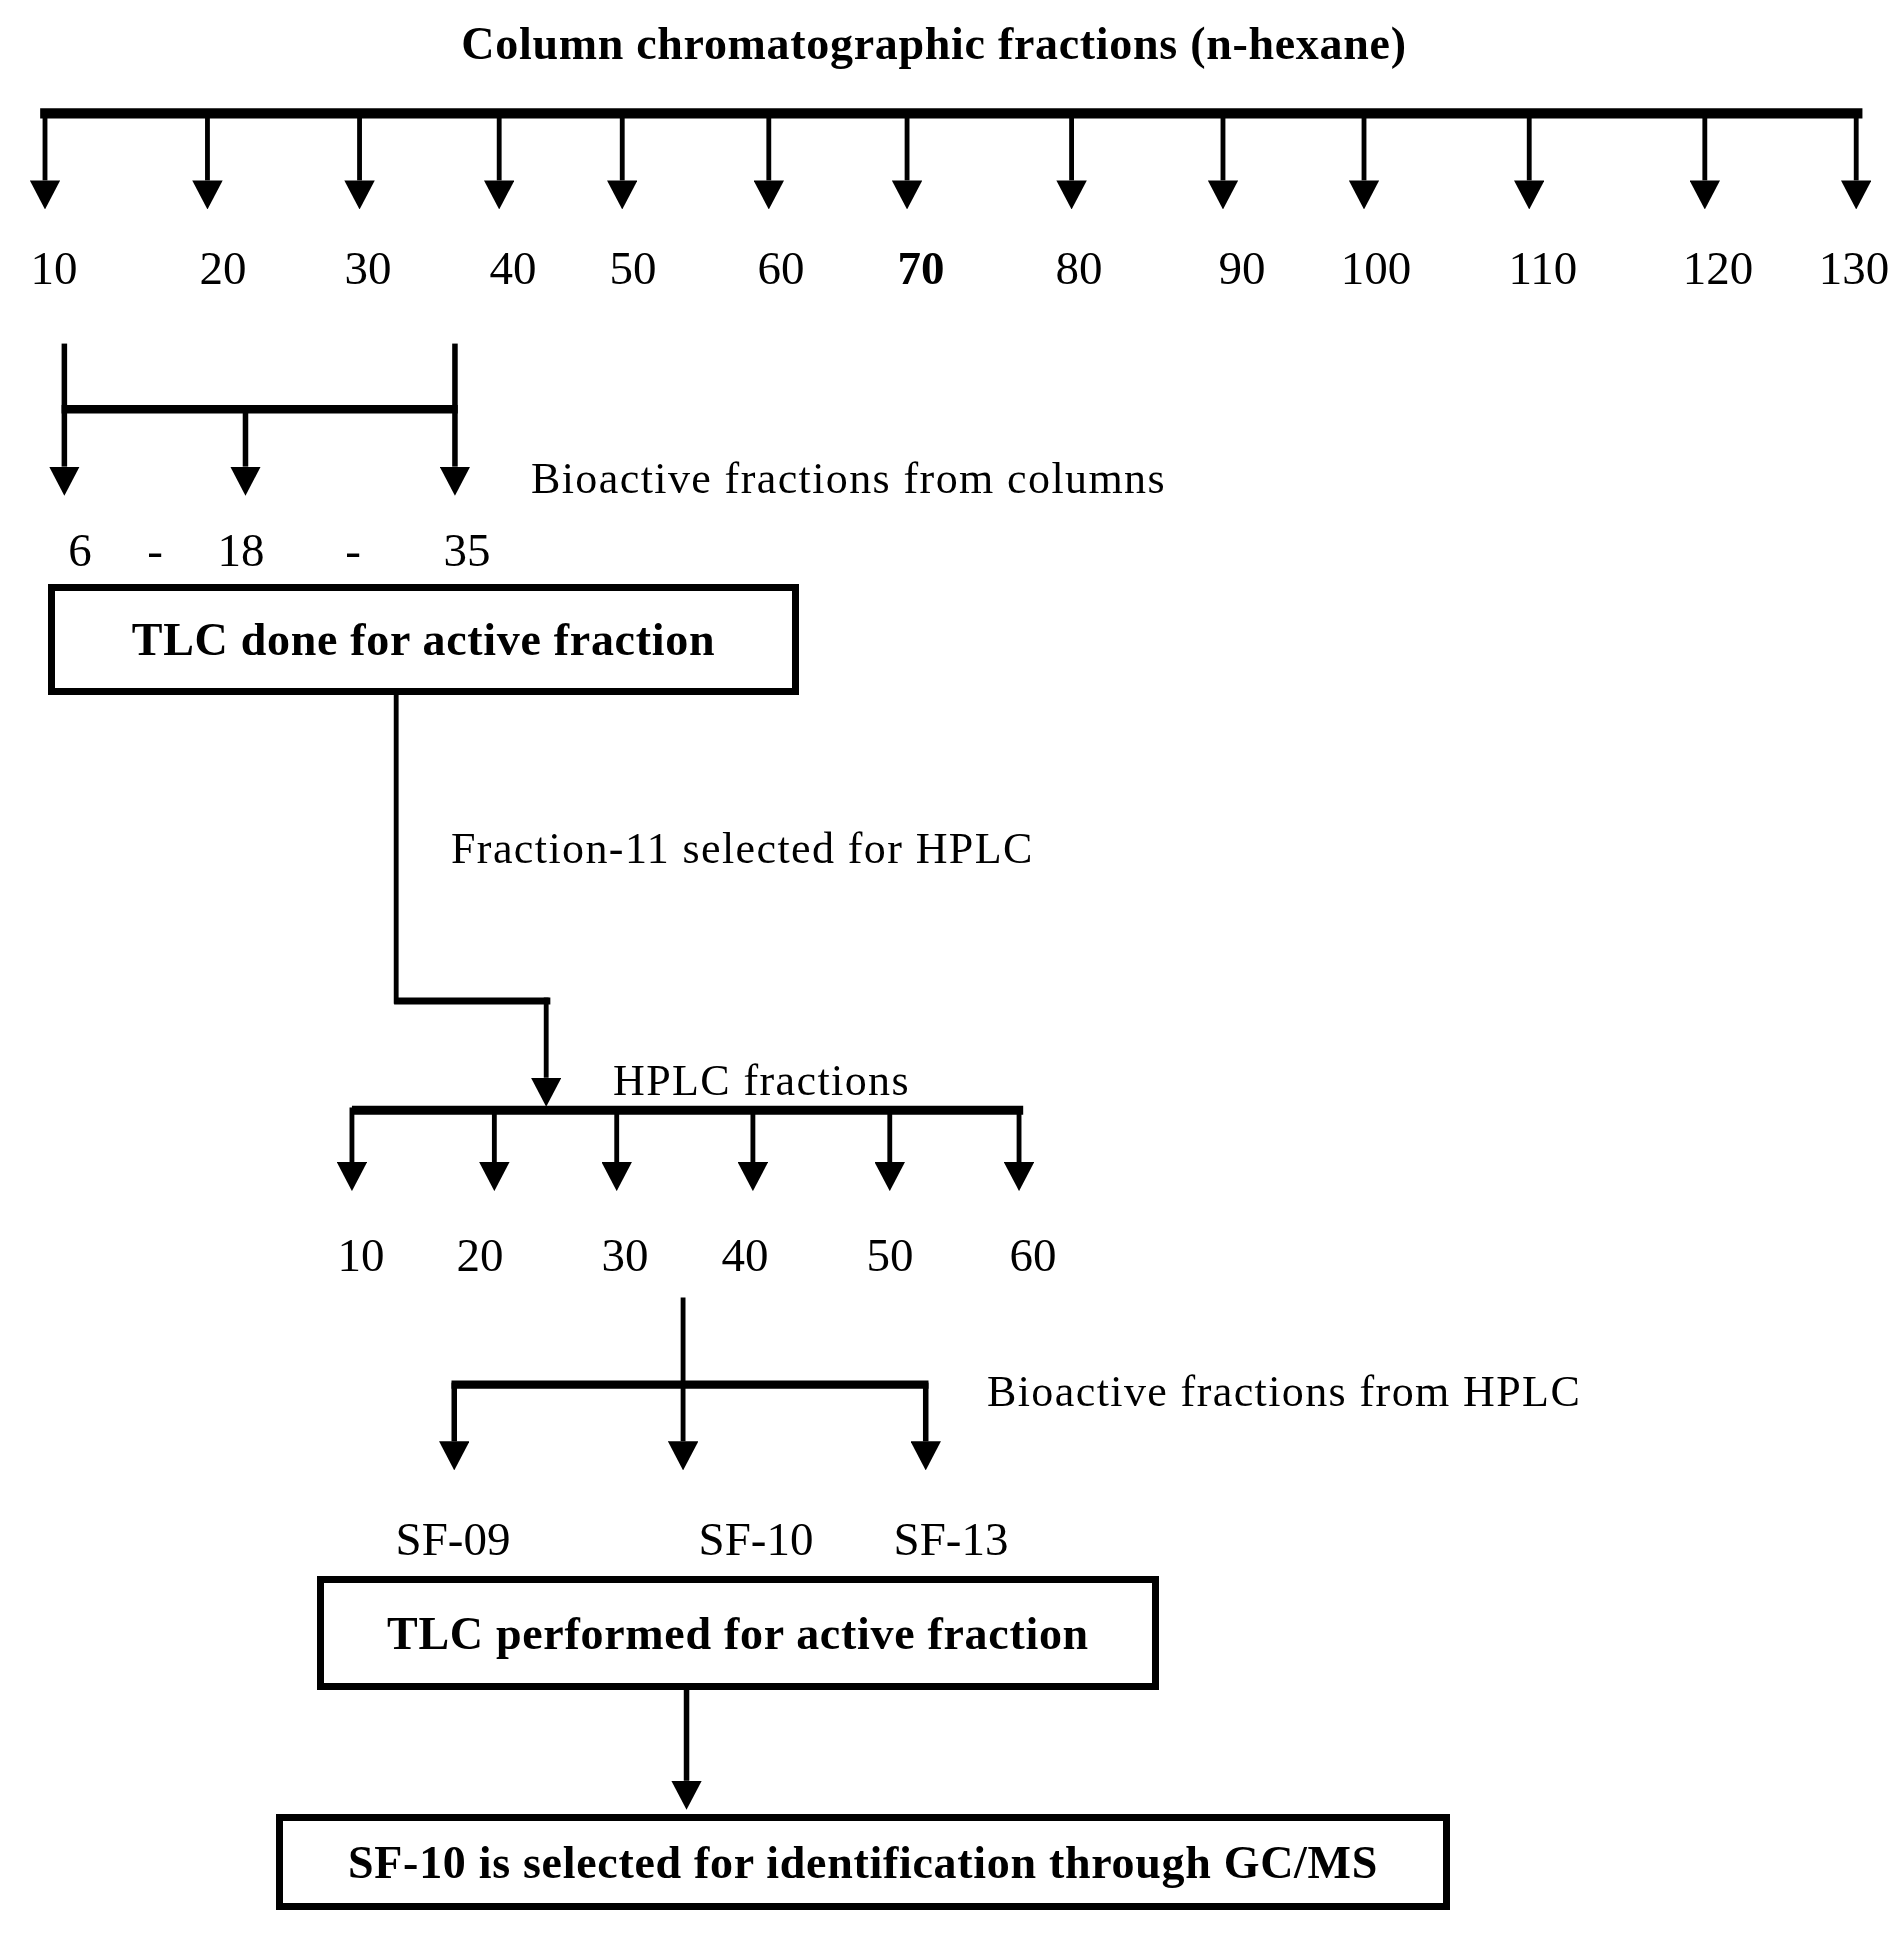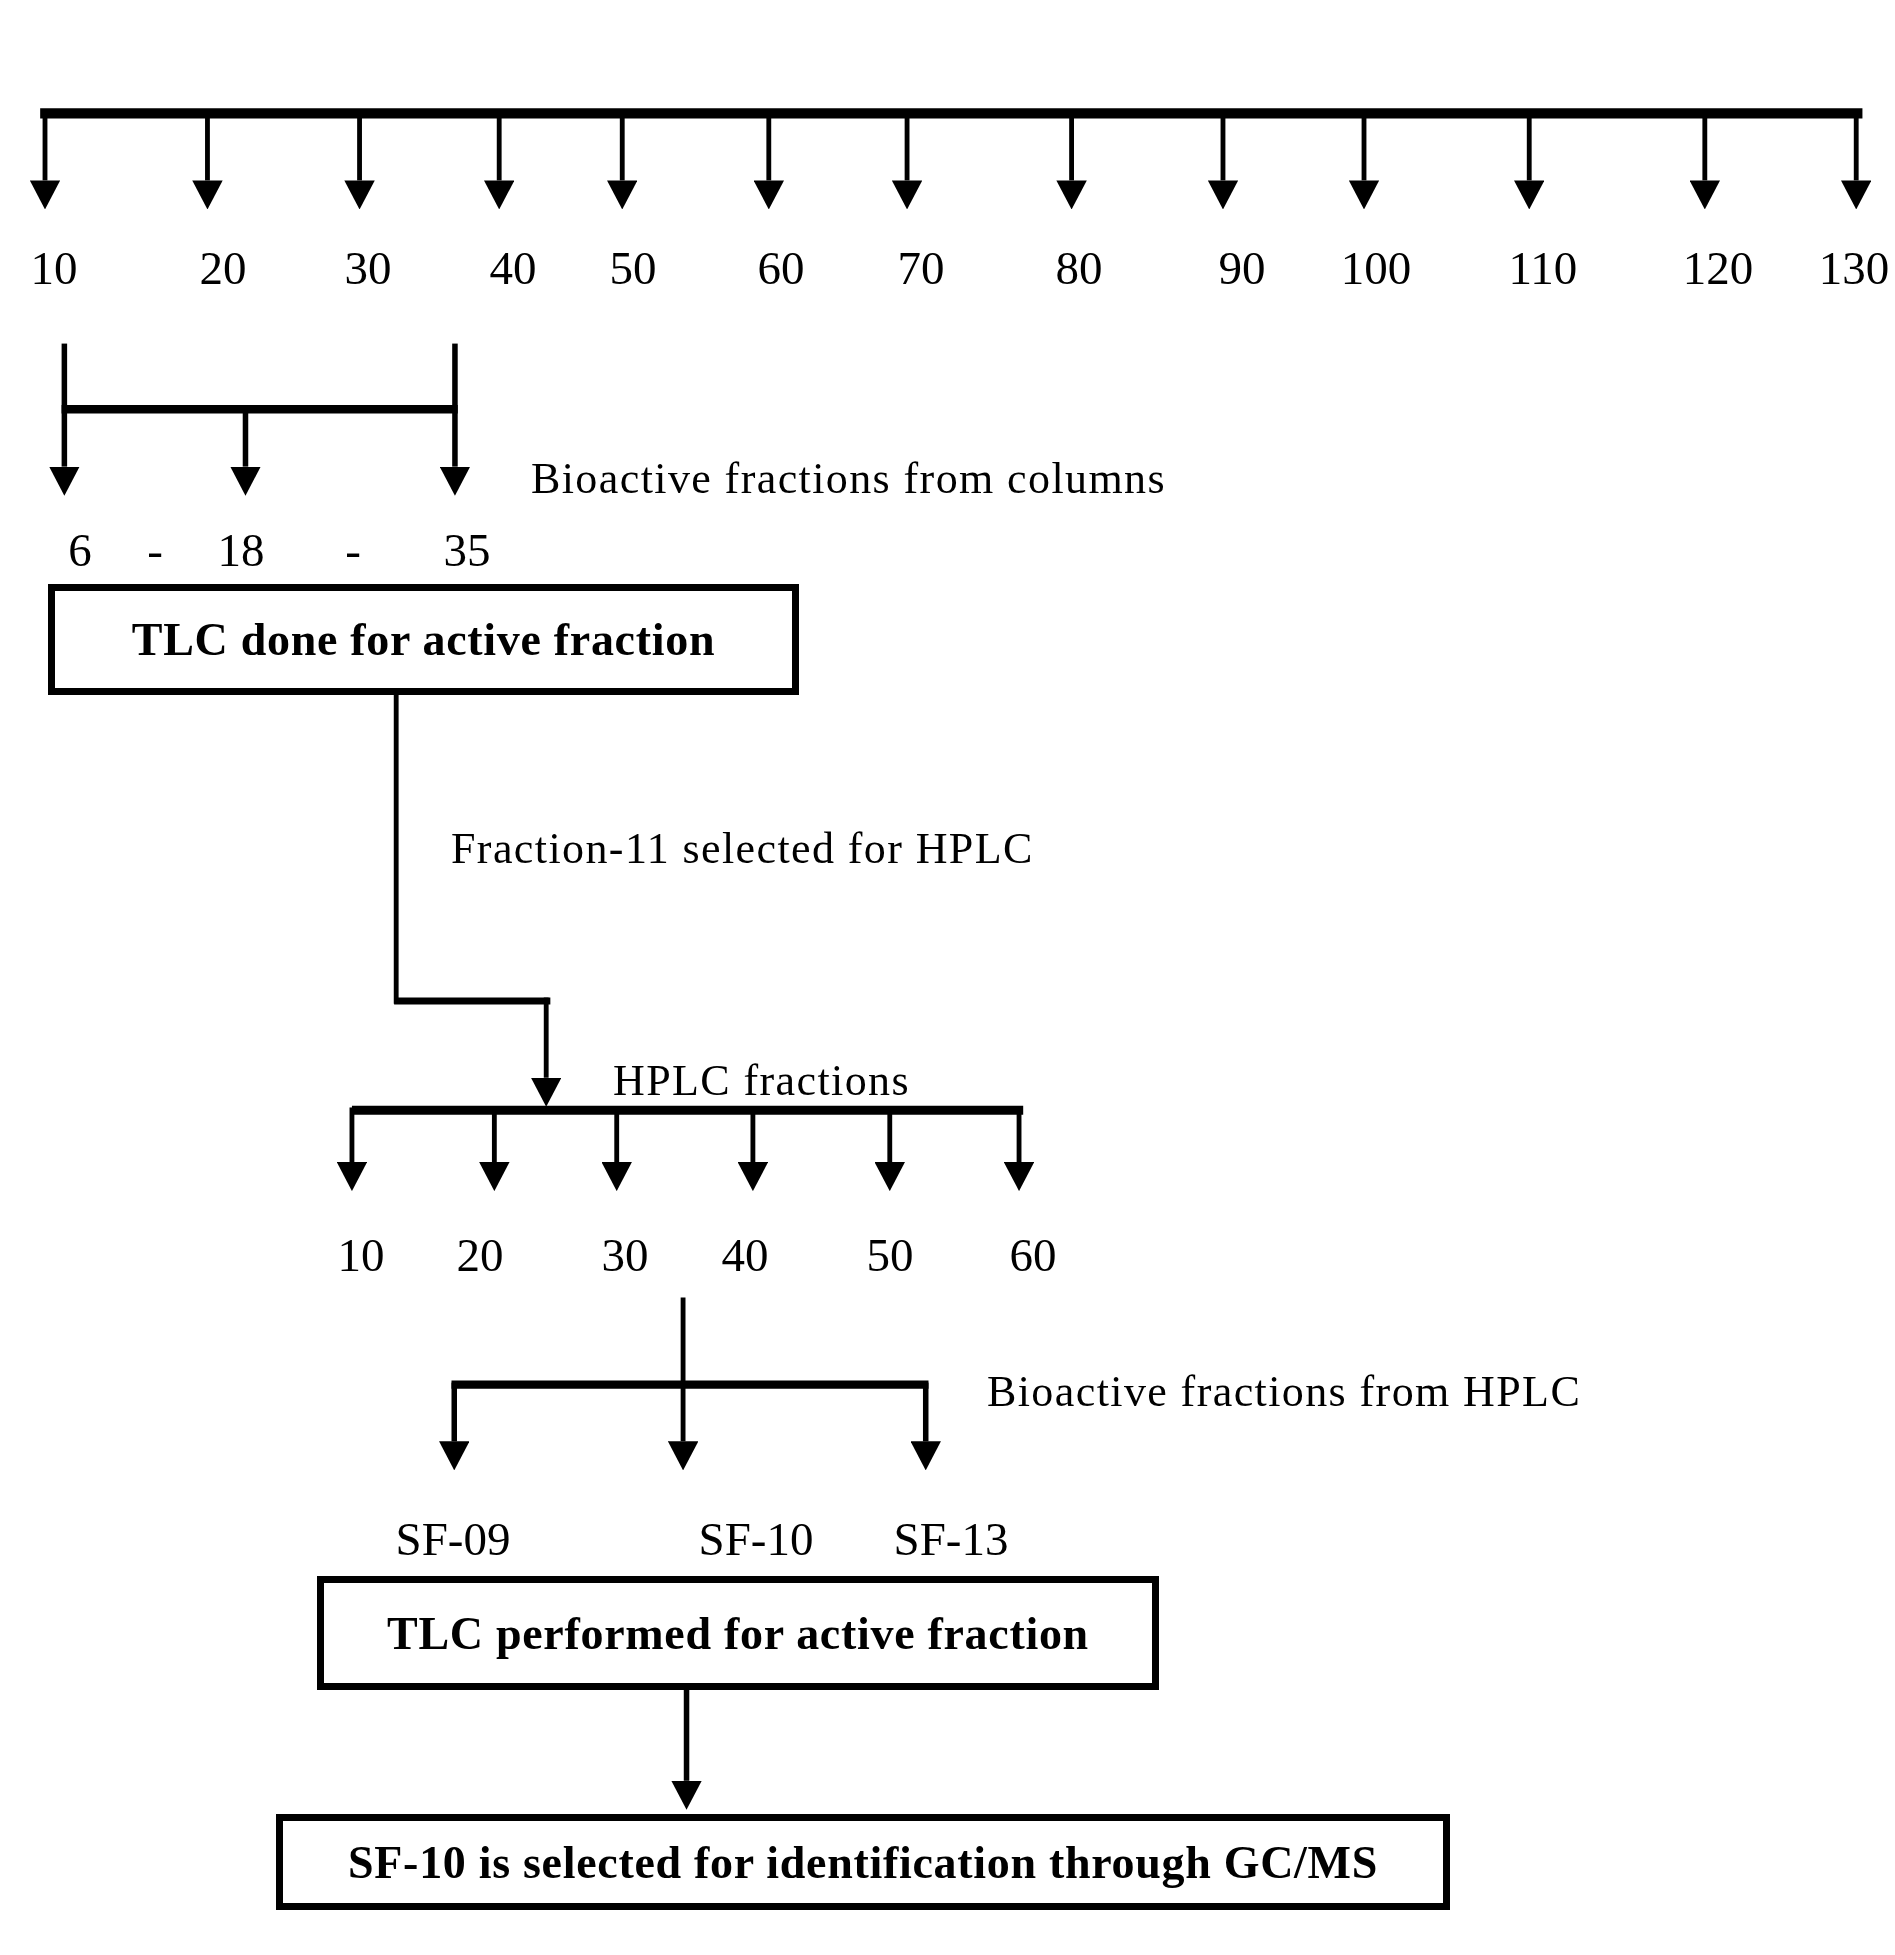--- a/index.html
+++ b/index.html
@@ -87,28 +87,29 @@
     <line x1="1474" y1="1602" x2="1474" y2="1681" stroke-width="7" marker-end="url(#ah)"></line>
 
     <line x1="988" y1="1877" x2="988" y2="2085" stroke-width="7" marker-end="url(#ah)"></line>
     <line x1="653" y1="2003" x2="1343" y2="2003" stroke-width="12"></line>
     <line x1="657" y1="2000" x2="657" y2="2085" stroke-width="8" marker-end="url(#ah)"></line>
     <line x1="1339" y1="2000" x2="1339" y2="2085" stroke-width="8" marker-end="url(#ah)"></line>
 
     <line x1="993" y1="2443" x2="993" y2="2576" stroke-width="8" marker-end="url(#ah)"></line>
   </svg>
 
+  <div class="abs title center" style="left:934px; top:43px;">Column chromatographic fractions (n-hexane)</div>
 
   <span class="abs num center" style="left:54px;   top:268px;">10</span>
   <span class="abs num center" style="left:223px;  top:268px;">20</span>
   <span class="abs num center" style="left:368px;  top:268px;">30</span>
   <span class="abs num center" style="left:513px;  top:268px;">40</span>
   <span class="abs num center" style="left:633px;  top:268px;">50</span>
   <span class="abs num center" style="left:781px; top:268px;">60</span>
-  <span class="abs num center" style="left:921px; top:268px;">70</span>
+  <span class="abs num center" style="left:921px; top:268px;font-weight:bold;">70</span>
   <span class="abs num center" style="left:1079px; top:268px;">80</span>
   <span class="abs num center" style="left:1242px; top:268px;">90</span>
   <span class="abs num center" style="left:1376px; top:268px;">100</span>
   <span class="abs num center" style="left:1543px; top:268px;">110</span>
   <span class="abs num center" style="left:1718px; top:268px;">120</span>
   <span class="abs num center" style="left:1854px; top:268px;">130</span>
 
   <div class="abs lbl vcenter" style="left:531px; top:478px;">Bioactive fractions from columns</div>
 
   <span class="abs num center" style="left:80px; top:550px;">6</span>

